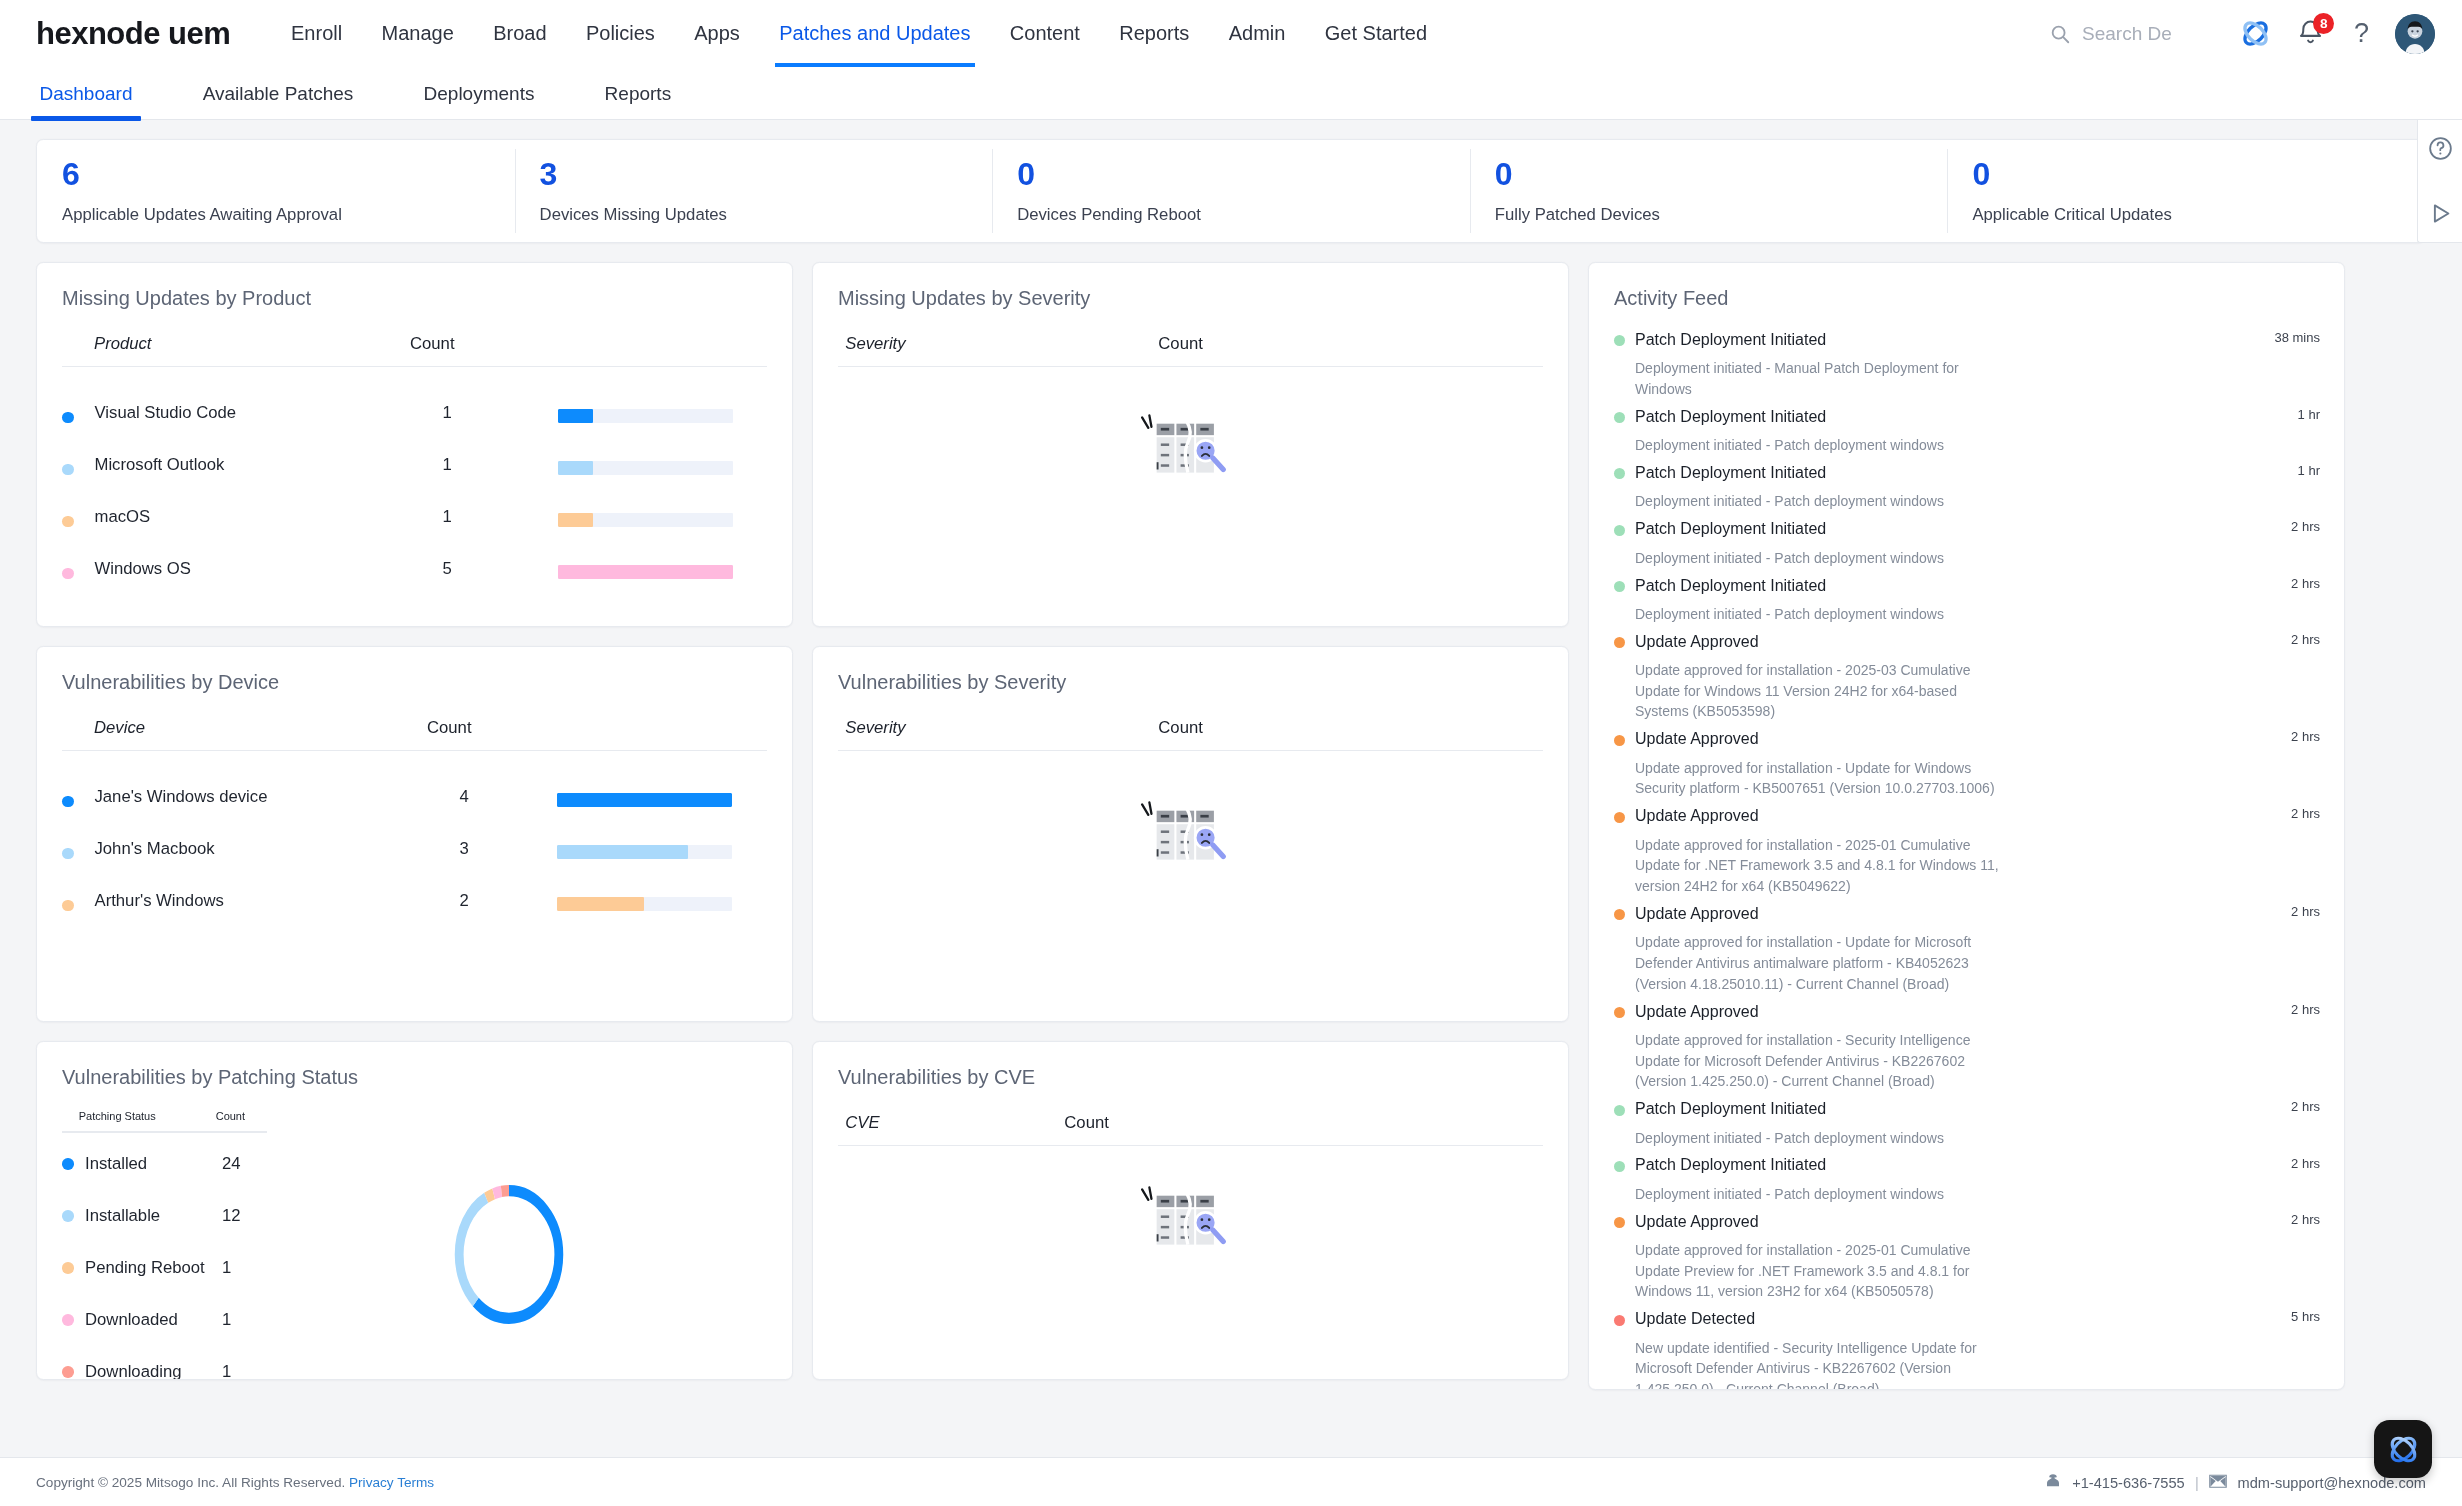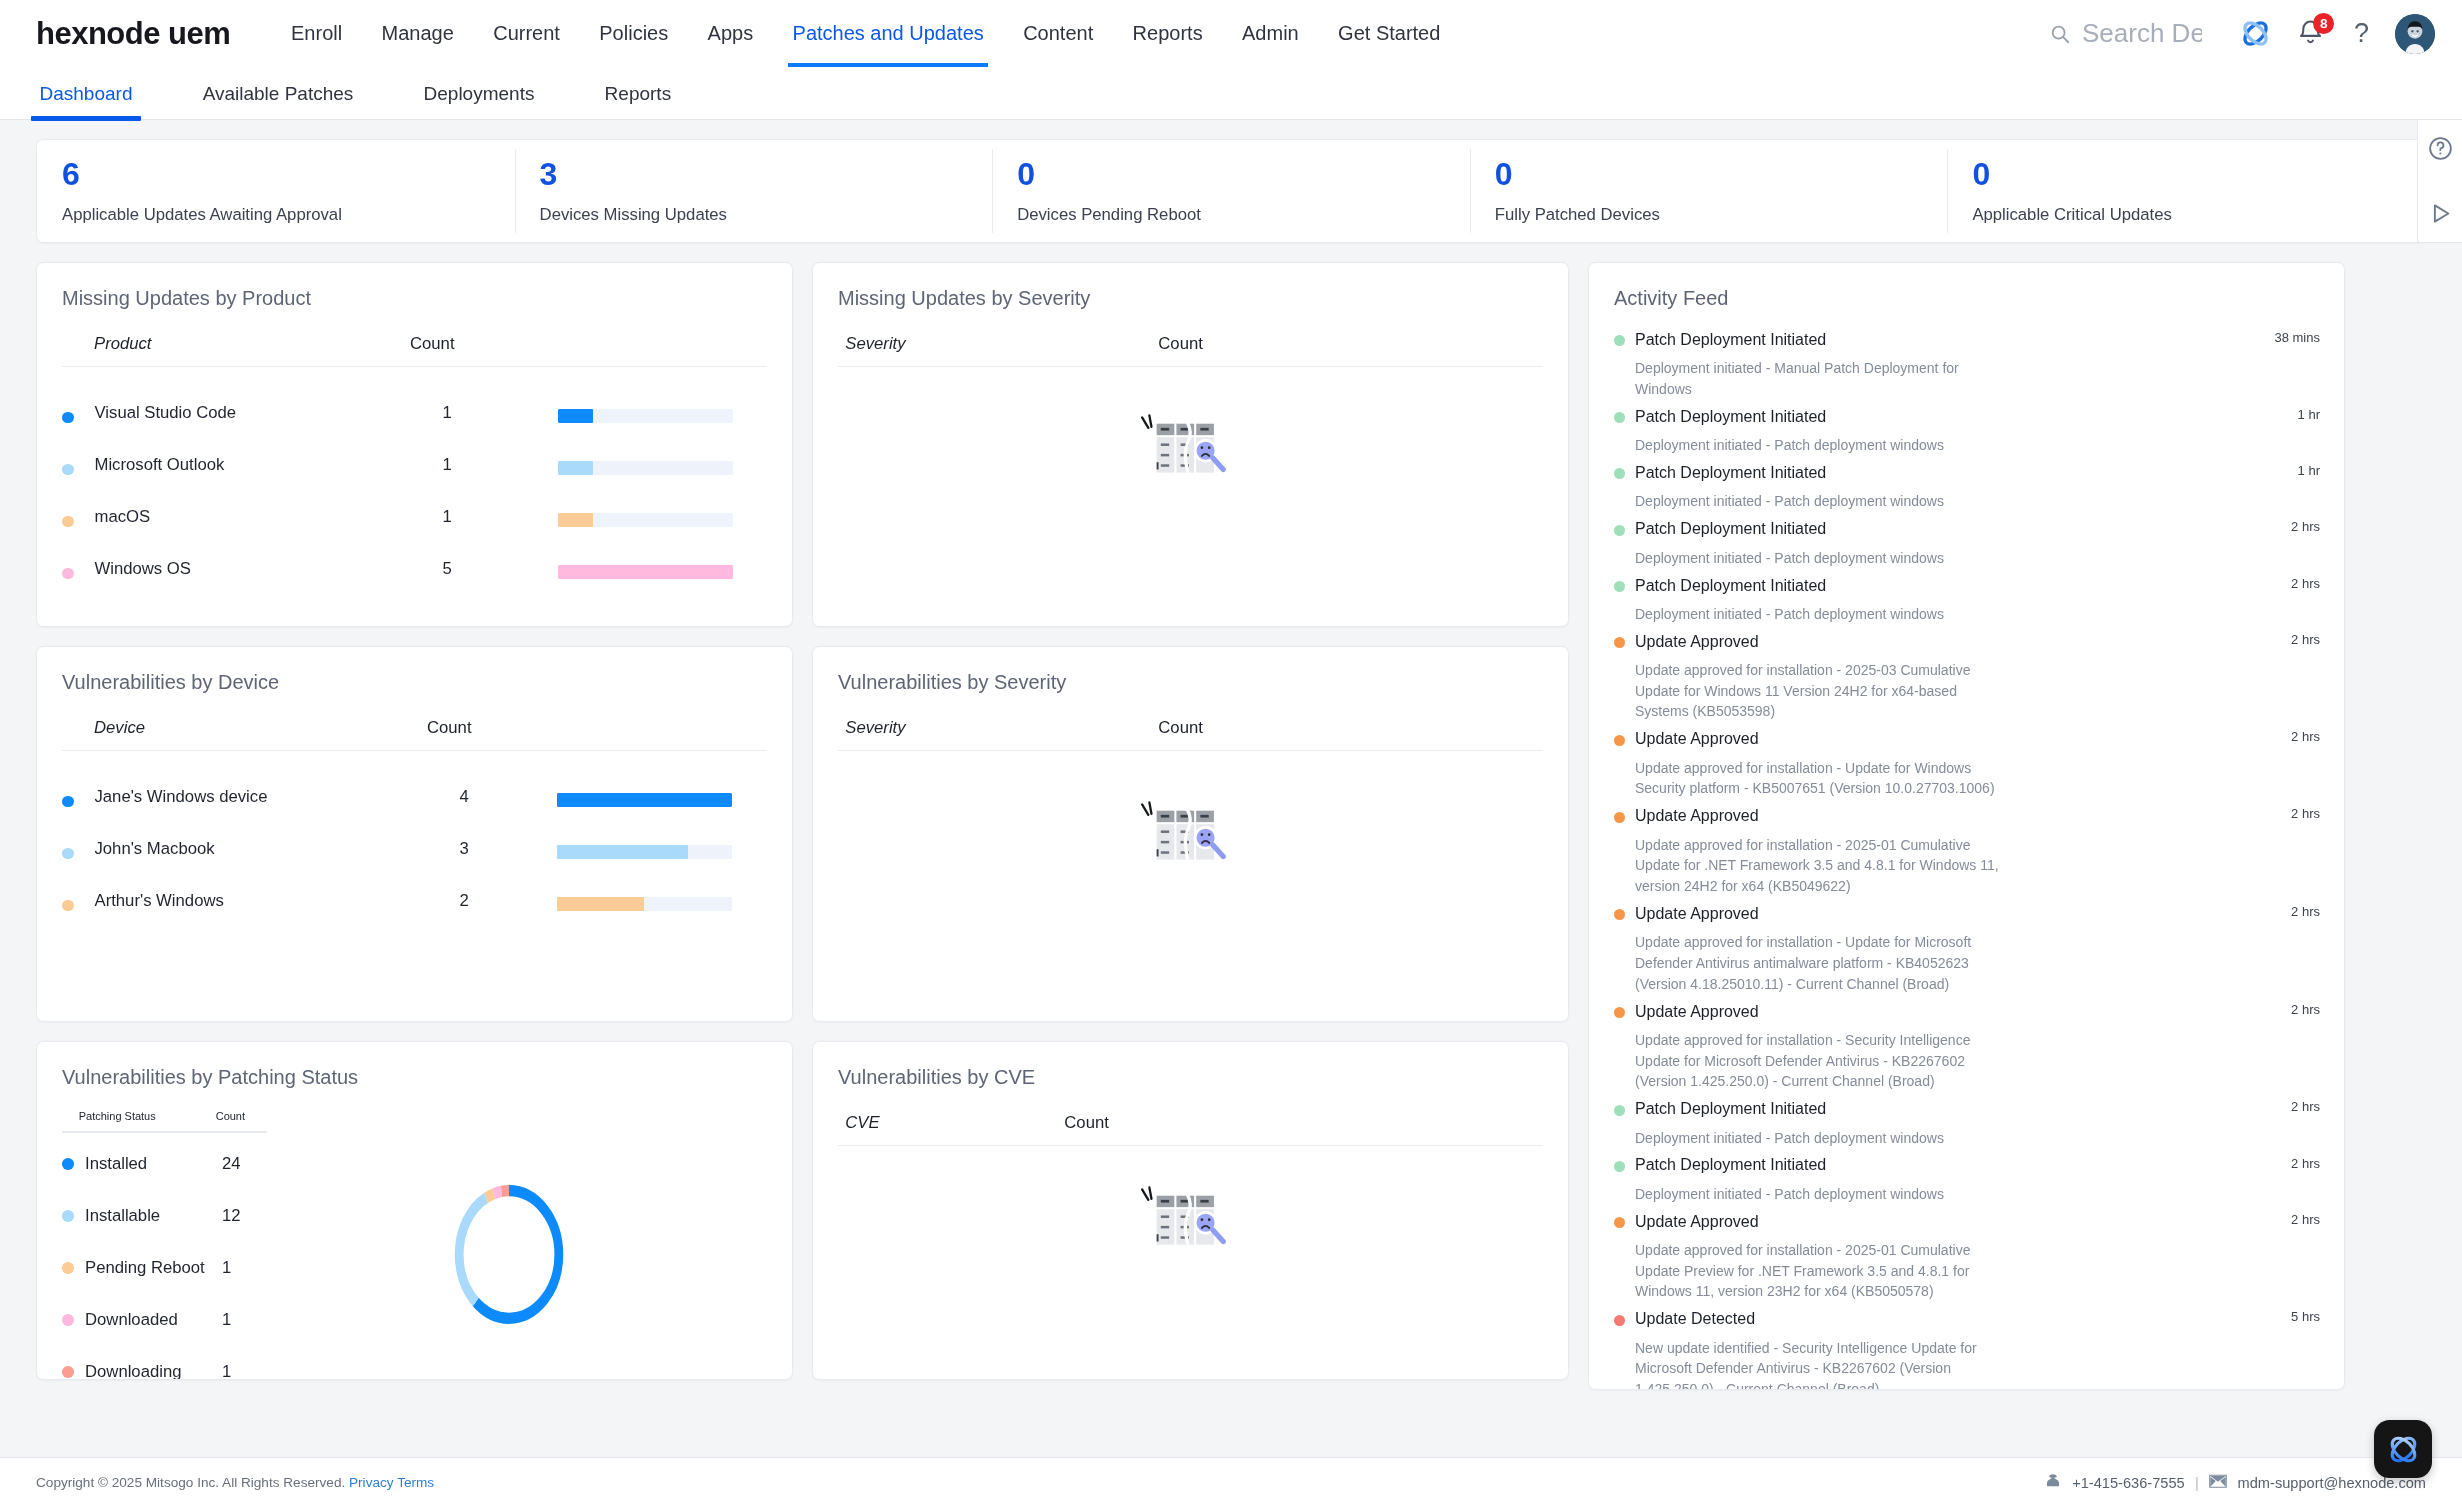--- a/index.html
+++ b/index.html
@@ -25,21 +25,21 @@
     display: flex; align-items: center; white-space: nowrap; cursor: pointer;
   }
   .navitem.active { color: #0a58e8; position: relative; }
   .navitem.active::after {
     content: ""; position: absolute; left: 11.5px; right: 11.5px; bottom: 0; height: 4.2px; background: #0a7cff;
   }
   .nav-right { margin-left: auto; display: flex; align-items: center; gap: 0; }
   .search-wrap { display: flex; align-items: center; gap: 11.5px; margin-right: 33px; }
   .search-icon-svg { width: 22px; height: 22px; display:block; }
   .search-input {
-    border: none; outline: none; background: transparent; font-size: 26px;
+    border: none; outline: none; background: transparent; font-size: 19px;
     font-family: "Liberation Sans", sans-serif; color: #9aa1ad; width: 120px;
   }
   .search-input::placeholder { color: #a8aeb9; }
   .atom-btn { width: 40px; height: 40px; margin-right: 18px; display:flex; align-items:center; justify-content:center; cursor:pointer;}
   .bell-btn { position: relative; width: 34px; height: 40px; margin-right: 20px; display:flex; align-items:center; justify-content:center; cursor:pointer;}
   .bell-badge {
     position: absolute; top: -1px; right: -7.3px; background: #eb2227; color: #fff;
     border-radius: 50%; min-width: 21px; height: 21px; font-size: 13.6px; font-weight: 700;
     display: flex; align-items: center; justify-content: center; padding: 0 4.2px;
   }
@@ -176,21 +176,21 @@
 <div class="page">
 
   <div class="topnav">
     <div class="brand">
       <span>hexnode</span>
       <span class="uem">uem</span>
     </div>
     <div class="navitems">
       <div class="navitem">Enroll</div>
       <div class="navitem">Manage</div>
-      <div class="navitem">Current</div>
+      <div class="navitem">Broad</div>
       <div class="navitem">Policies</div>
       <div class="navitem">Apps</div>
       <div class="navitem active">Patches and Updates</div>
       <div class="navitem">Content</div>
       <div class="navitem">Reports</div>
       <div class="navitem">Admin</div>
       <div class="navitem">Get Started</div>
     </div>
 
     <div class="nav-right">

